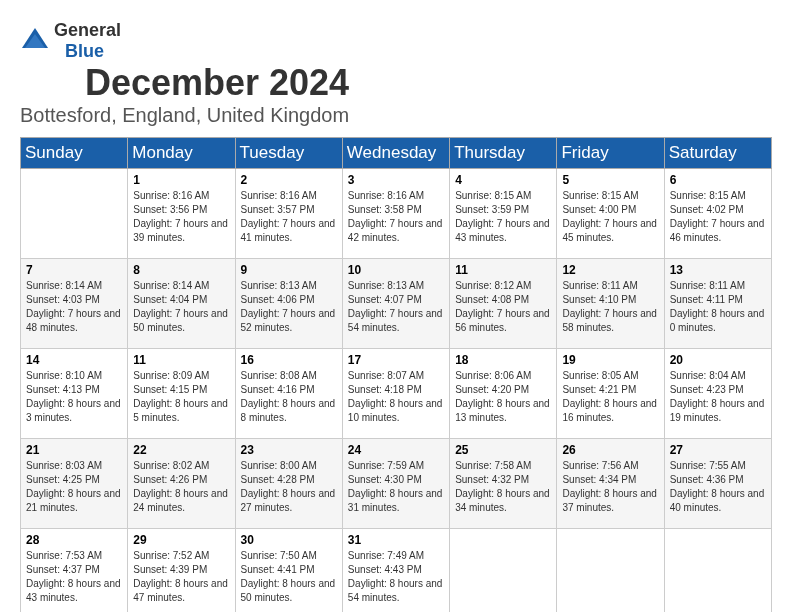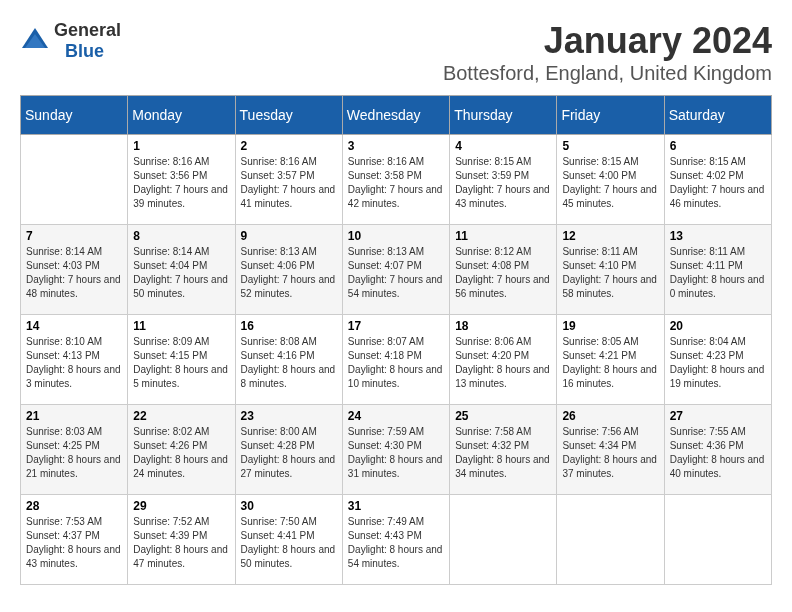--- a/index.html
+++ b/index.html
@@ -8,20 +8,21 @@
       background: #fff;
       width: 792px;
       min-height: 612px;
       padding: 20px;
     }
     .header {
       display: flex;
       justify-content: space-between;
       align-items: flex-start;
       margin-bottom: 10px;
+      flex-direction: column;
     }
     .logo {
       display: flex;
       align-items: center;
     }
     .logo-text {
       display: flex;
       flex-direction: column;
       font-size: 18px;
       font-weight: bold;
@@ -46,23 +47,23 @@
       color: #555;
     }
     .calendar {
       width: 100%;
       border-collapse: collapse;
       font-size: 11px;
     }
     .calendar thead tr th {
       background-color: #1a5fa8;
       color: #fff;
-      padding: 11px 4px;
+      padding: 5px 4px;
       text-align: left;
-      font-size: 14px;
+      font-size: 17px;
       font-weight: normal;
       border: 1px solid #aaa;
     }
     .calendar tbody tr td {
       vertical-align: top;
       border: 1px solid #ccc;
       padding: 4px 5px;
       min-height: 80px;
       height: 90px;
       width: calc(100% / 7);
@@ -94,21 +95,21 @@
     <svg class="logo-icon" viewBox="0 0 30 30">
       <polygon points="15,2 28,22 2,22" fill="#1a5fa8"></polygon>
       <polygon points="15,8 25,22 5,22" fill="#4a90d9" opacity="0.5"></polygon>
     </svg>
     <div class="logo-text">
       <span class="logo-general">General</span>
       <span class="logo-blue">Blue</span>
     </div>
   </div>
   <div class="title-block">
-    <div class="month-title">January 2024</div>
+    <div class="month-title">December 2024</div>
     <div class="location">Bottesford, England, United Kingdom</div>
   </div>
 </div>
 
 <table class="calendar">
   <thead>
     <tr>
     <th>Sunday</th>
         <th>Monday</th>
         <th>Tuesday</th>

